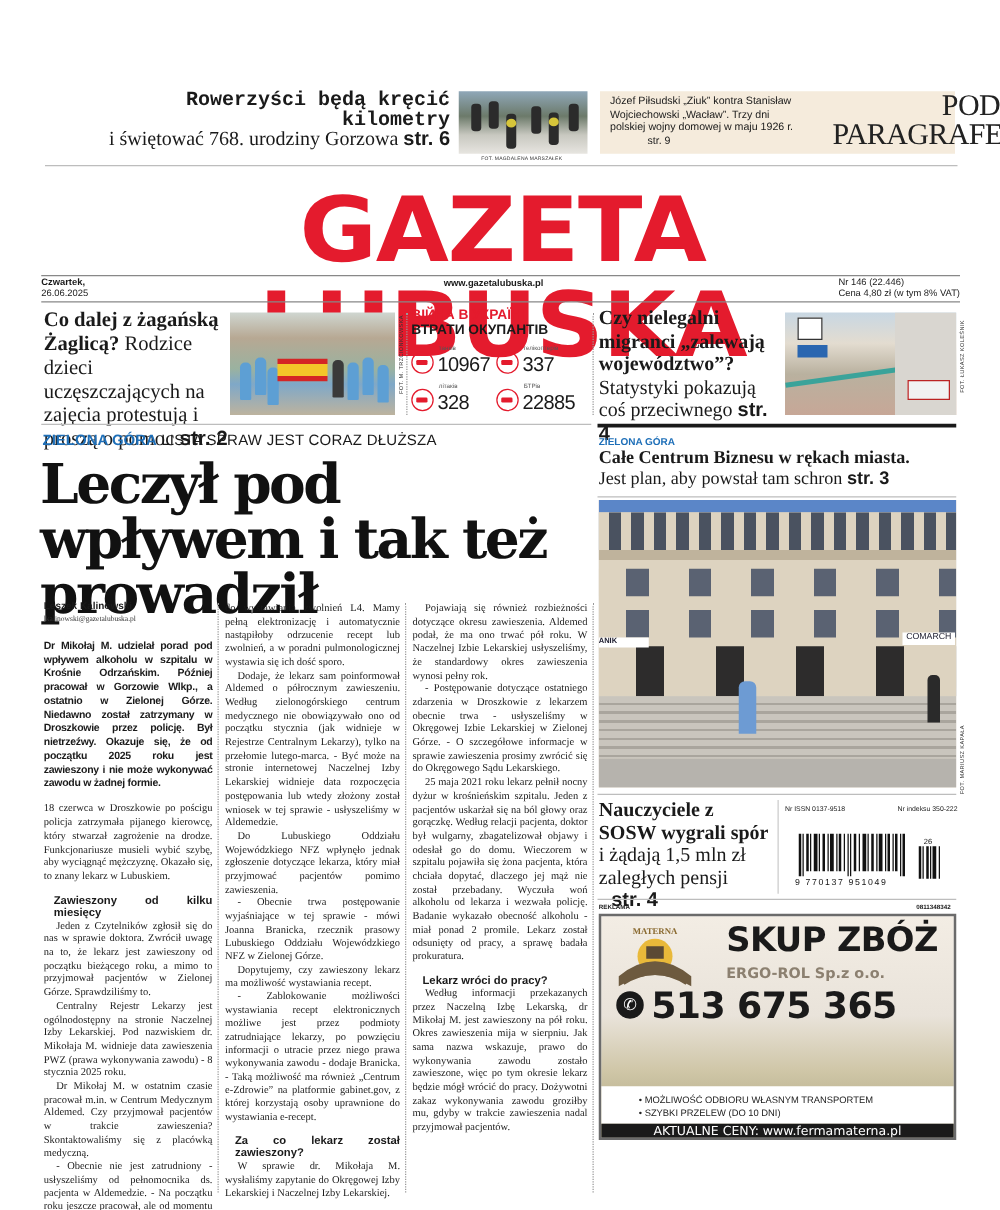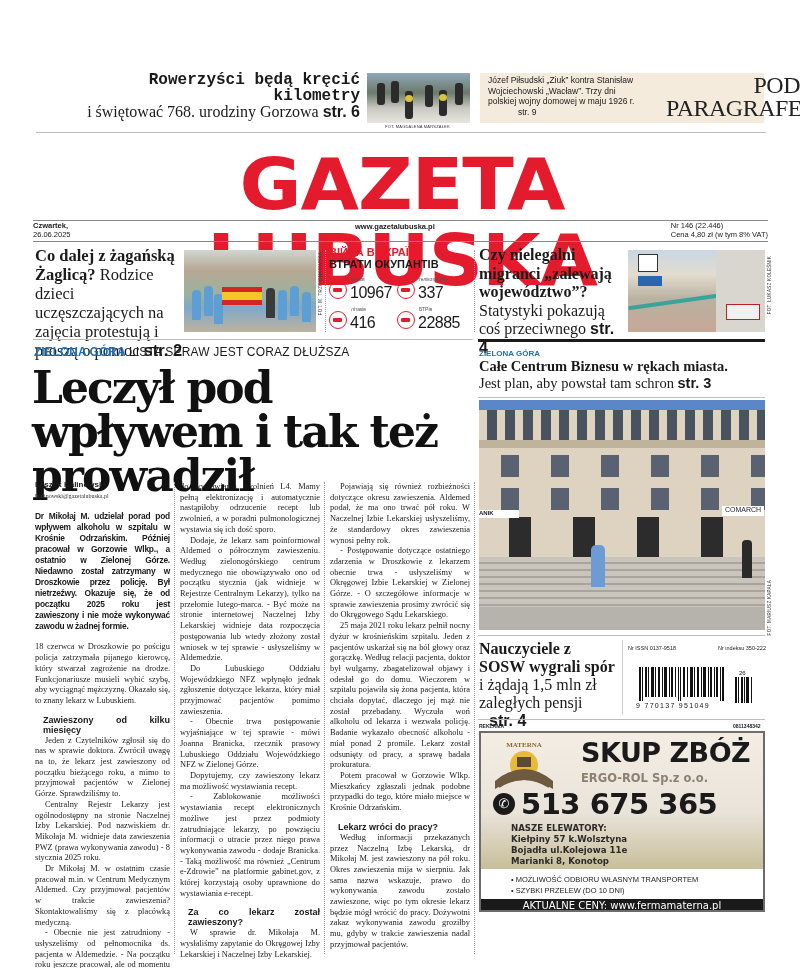--- a/index.html
+++ b/index.html
@@ -162,21 +162,21 @@
     <div class="war-val">10967</div>
   </div>
   <div class="war-item" style="left:68px;top:30px">
     <div class="war-icon"></div>
     <div class="war-lbl">гелікоптерів</div>
     <div class="war-val">337</div>
   </div>
   <div class="war-item" style="left:0;top:60px">
     <div class="war-icon"></div>
     <div class="war-lbl">літаків</div>
-    <div class="war-val">416</div>
+    <div class="war-val">328</div>
   </div>
   <div class="war-item" style="left:68px;top:60px">
     <div class="war-icon"></div>
     <div class="war-lbl">БТРів</div>
     <div class="war-val">22885</div>
   </div>
 </div>
 <div class="vsep" style="left:474px;top:250px;height:82px"></div>
 
 <div id="teaser-mig" class="abs">
@@ -223,21 +223,20 @@
   <p>- Zablokowanie możliwości wystawiania recept elektronicznych możliwe jest przez podmioty zatrudniające lekarzy, po powzięciu informacji o utracie przez niego prawa wykonywania zawodu - dodaje Branicka. - Taką możliwość ma również „Centrum e-Zdrowie” na platformie gabinet.gov, z której korzystają osoby uprawnione do wystawiania e-recept.</p>
   <h4>Za co lekarz został zawieszony?</h4>
   <p>W sprawie dr. Mikołaja M. wysłaliśmy zapytanie do Okręgowej Izby Lekarskiej i Naczelnej Izby Lekarskiej.</p>
 </div>
 <div class="vsep" style="left:324px;top:482px;height:472px"></div>
 
 <div class="col" style="left:330px;top:482px;width:140px">
   <p>Pojawiają się również rozbieżności dotyczące okresu zawieszenia. Aldemed podał, że ma ono trwać pół roku. W Naczelnej Izbie Lekarskiej usłyszeliśmy, że standardowy okres zawieszenia wynosi pełny rok.</p>
   <p>- Postępowanie dotyczące ostatniego zdarzenia w Droszkowie z lekarzem obecnie trwa - usłyszeliśmy w Okręgowej Izbie Lekarskiej w Zielonej Górze. - O szczegółowe informacje w sprawie zawieszenia prosimy zwrócić się do Okręgowego Sądu Lekarskiego.</p>
   <p>25 maja 2021 roku lekarz pełnił nocny dyżur w krośnieńskim szpitalu. Jeden z pacjentów uskarżał się na ból głowy oraz gorączkę. Według relacji pacjenta, doktor był wulgarny, zbagatelizował objawy i odesłał go do domu. Wieczorem w szpitalu pojawiła się żona pacjenta, która chciała dopytać, dlaczego jej mąż nie został przebadany. Wyczuła woń alkoholu od lekarza i wezwała policję. Badanie wykazało obecność alkoholu - miał ponad 2 promile. Lekarz został odsunięty od pracy, a sprawę badała prokuratura.</p>
-  <p>Potem pracował w Gorzowie Wlkp. Mieszkańcy zgłaszali jednak podobne przypadki do tego, które miało miejsce w Krośnie Odrzańskim.</p>
   <h4>Lekarz wróci do pracy?</h4>
   <p>Według informacji przekazanych przez Naczelną Izbę Lekarską, dr Mikołaj M. jest zawieszony na pół roku. Okres zawieszenia mija w sierpniu. Jak sama nazwa wskazuje, prawo do wykonywania zawodu zostało zawieszone, więc po tym okresie lekarz będzie mógł wrócić do pracy. Dożywotni zakaz wykonywania zawodu groziłby mu, gdyby w trakcie zawieszenia nadal przyjmował pacjentów.</p>
 </div>
 <div class="vsep" style="left:474px;top:482px;height:472px"></div>
 
 <div id="cb-kicker" class="abs">ZIELONA GÓRA</div>
 <div id="cb-head" class="abs">
   <b>Całe Centrum Biznesu w rękach miasta.</b><br>
   <span>Jest plan, aby powstał tam schron</span>
   <b class="sans">str. 3</b>
@@ -319,25 +318,19 @@
     <circle cx="33" cy="28" r="14" fill="#e9b93a"></circle>
     <path d="M4 44 Q33 20 62 44 L62 52 Q33 34 4 52 Z" fill="#6d5a3f"></path>
     <path d="M8 50 Q33 34 58 50" stroke="#6d5a3f" stroke-width="2" fill="none"></path>
     <rect x="26" y="20" width="14" height="10" fill="#5b4a34"></rect>
     <text x="33" y="10" font-size="7" text-anchor="middle" font-family="Liberation Serif, serif" fill="#8a6a30" font-weight="bold">MATERNA</text>
   </svg>
   <div id="ad-title" class="abs">SKUP ZBÓŻ</div>
   <div id="ad-company" class="abs">ERGO-ROL Sp.z o.o.</div>
   <div id="ad-phone-icon" class="abs">✆</div>
   <div id="ad-phone" class="abs">513 675 365</div>
-  <div id="ad-elev" class="abs">
-    <div>NASZE ELEWATORY:</div>
-    <div>Kiełpiny 57 k.Wolsztyna</div>
-    <div>Bojadła ul.Kolejowa 11e</div>
-    <div>Marianki 8, Konotop</div>
-  </div>
   <div id="ad-white" class="abs"></div>
   <div id="ad-bullets" class="abs">
     <div>• MOŻLIWOŚĆ ODBIORU WŁASNYM  TRANSPORTEM</div>
     <div>• SZYBKI PRZELEW (DO 10 DNI)</div>
   </div>
   <div id="ad-footer" class="abs">AKTUALNE CENY: www.fermamaterna.pl</div>
 </div>
 
 </body></html>

